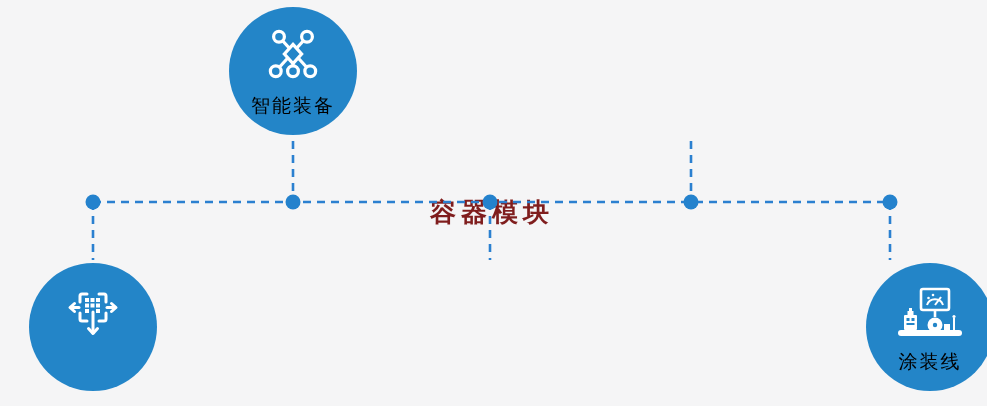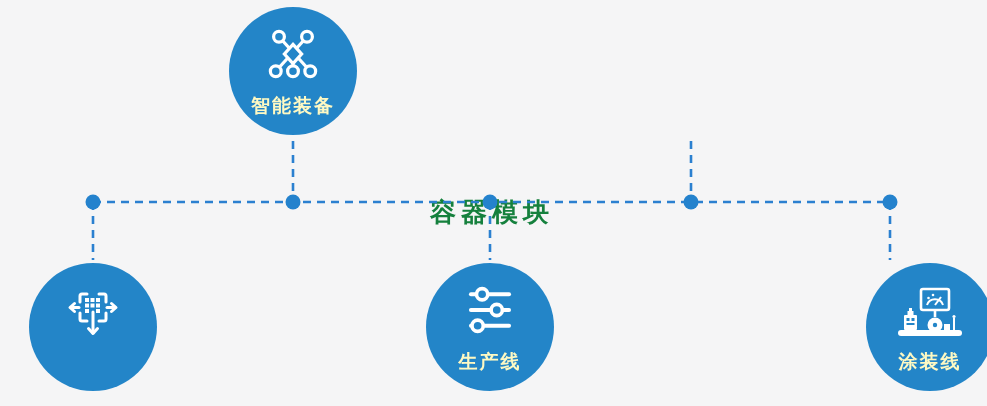--- a/index.html
+++ b/index.html
@@ -3,37 +3,37 @@
 <meta charset="utf-8">
 <style>
   html,body{margin:0;padding:0;background:#e9e9eb;}
   .stage{
     position:relative;width:987px;height:406px;overflow:hidden;
     background:#f5f5f6;
     font-family:"DejaVu Sans","Liberation Sans",sans-serif;
   }
   .watermark{
     position:absolute;left:492px;top:212px;transform:translate(-50%,-50%);
-    font-size:26px;font-weight:bold;letter-spacing:5px;color:#15803d;
+    font-size:26px;font-weight:bold;letter-spacing:5px;color:#7f1d1d;
     user-select:none;white-space:nowrap;z-index:1;
   }
   .connectors{position:absolute;left:0;top:0;z-index:2;}
   .node{position:absolute;z-index:3;}
   .circle{
     position:relative;width:128px;height:128px;border-radius:50%;
     background:#2385c8;cursor:pointer;
   }
   .icon{
     position:absolute;top:20px;left:50%;transform:translateX(-50%);
     display:block;
   }
   .icon.wide{top:24px;}
   .node-label{
     position:absolute;bottom:16px;left:0;width:100%;text-align:center;
-    color:#fef9c3;font-size:19px;font-weight:bold;letter-spacing:2px;
+    color:#000000;font-size:19px;font-weight:normal;letter-spacing:2px;
     white-space:nowrap;
   }
   
   .pos-top-left     {left:229px;top:7px;}
   .pos-top-right    {left:627px;top:7px;}
   .pos-bottom-left  {left:29px; top:263px;}
   .pos-bottom-center{left:426px;top:263px;}
   .pos-bottom-right {left:866px;top:263px;}
 </style>
 </head>
@@ -103,37 +103,20 @@
           <rect x="20" y="20.5" width="4" height="4"></rect>
           <rect x="25.5" y="20.5" width="4" height="4"></rect>
           <rect x="31" y="20.5" width="4" height="4"></rect>
           <rect x="20" y="26" width="4" height="4"></rect>
           <rect x="31" y="26" width="4" height="4"></rect>
         </g>
       </svg>
     </div>
   </div>
 
-  <div class="node pos-bottom-center">
-    <div class="circle">
-      <svg class="icon" width="54" height="54" viewBox="0 0 48 48">
-        <g stroke="#ffffff" stroke-width="3.4" stroke-linecap="round">
-          <line x1="7" y1="10" x2="41" y2="10"></line>
-          <line x1="7" y1="24" x2="41" y2="24"></line>
-          <line x1="7" y1="38" x2="41" y2="38"></line>
-        </g>
-        <g fill="#2385c8" stroke="#ffffff" stroke-width="3.2">
-          <circle cx="17" cy="10" r="5"></circle>
-          <circle cx="30" cy="24" r="5"></circle>
-          <circle cx="13" cy="38" r="5"></circle>
-        </g>
-      </svg>
-      <div class="node-label">生产线</div>
-    </div>
-  </div>
 
   <div class="node pos-bottom-right">
     <div class="circle">
       <svg class="icon wide" width="82" height="52" viewBox="0 0 80 52">
         <g stroke="#ffffff" fill="none" stroke-width="2.6">
           <rect x="31" y="2" width="28" height="21" rx="2"></rect>
         </g>
         <path d="M37 18 A 8.5 8.5 0 0 1 53 18" stroke="#ffffff" stroke-width="2" fill="none"></path>
         <line x1="45" y1="18" x2="51" y2="10" stroke="#ffffff" stroke-width="2"></line>
         <circle cx="38.5" cy="11" r="1.3" fill="#ffffff"></circle>

